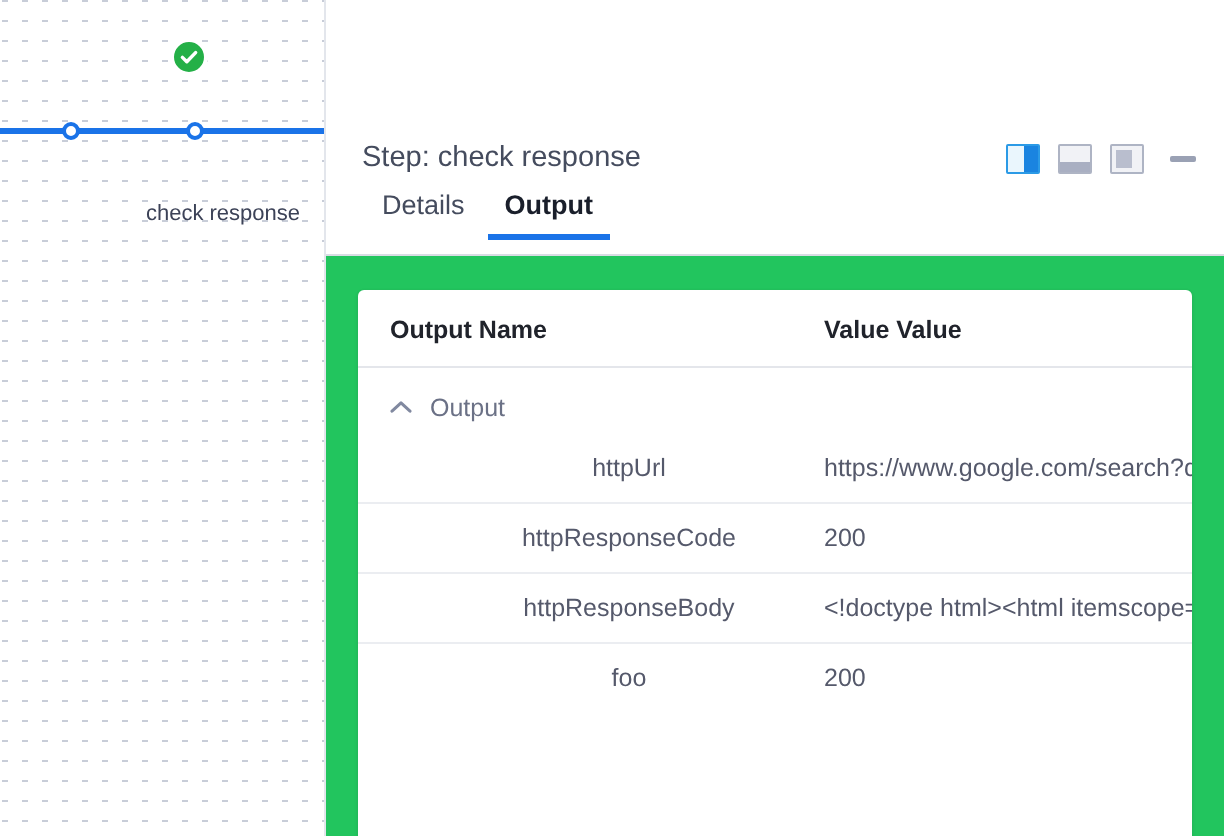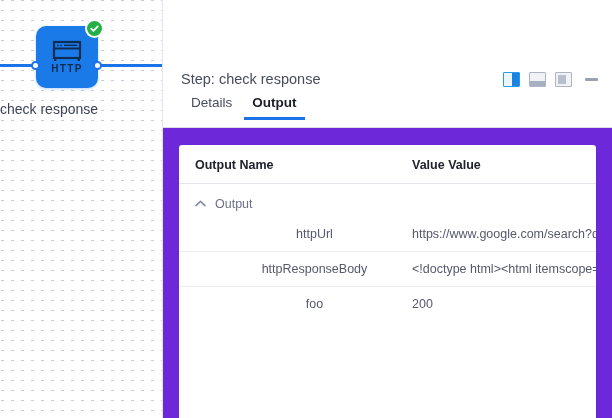--- a/index.html
+++ b/index.html
@@ -49,22 +49,22 @@
   }
   .port.left{left:31px;}
   .port.right{left:93px;}
   .badge{
     position:absolute;left:85px;top:19px;width:19px;height:19px;border-radius:50%;
     background:#24b047;border:2px solid #ffffff;z-index:5;box-sizing:border-box;
     display:flex;align-items:center;justify-content:center;
   }
   .badge svg{width:11px;height:11px;display:block;}
   .node-label{
-    position:absolute;left:0;top:101px;width:150px;text-align:left;
-    font-size:14px;color:#3c4257;z-index:3;
+    position:absolute;left:0;top:101px;width:150px;text-align:right;
+    font-size:11px;color:#3c4257;z-index:3;
   }
 
   
   .panel{flex:1 1 auto;display:flex;flex-direction:column;min-width:0;background:#fff;}
   .panel-header{
     height:44px;flex:0 0 44px;display:flex;align-items:flex-end;
     padding:0 14px 0 18px;box-sizing:border-box;margin-top:43px;
   }
   .panel-title{font-size:14.5px;color:#454c5e;font-weight:400;flex:1 1 auto;}
   .header-actions{display:flex;align-items:center;gap:9px;}
@@ -94,21 +94,21 @@
   }
   .tab{
     font-size:13.5px;color:#454c5e;padding:0 10px 9px 10px;cursor:pointer;
     position:relative;background:none;border:none;font-family:inherit;
   }
   .tab.active{color:#1a1f2b;font-weight:700;}
   .tab.active::after{
     content:"";position:absolute;left:2px;right:2px;bottom:-1px;height:3px;background:#1a73e8;
   }
 
-  .panel-body{flex:1 1 auto;background:#6d28d9;padding:17px 16px 0 16px;box-sizing:border-box;overflow:hidden;}
+  .panel-body{flex:1 1 auto;background:#22c55e;padding:17px 16px 0 16px;box-sizing:border-box;overflow:hidden;}
 
   .card{
     background:#ffffff;border-radius:3px;
     box-shadow:0 1px 2px rgba(60,64,67,.13),0 0 1px rgba(60,64,67,.10);
     height:290px;overflow:hidden;
   }
   table{width:100%;border-collapse:collapse;table-layout:fixed;}
   th{
     text-align:left;font-size:12.5px;font-weight:700;color:#20232b;
     padding:13px 0 11px 0;border-bottom:1px solid #e4e6eb;
@@ -129,32 +129,20 @@
   tr.last td{border-bottom:none;}
 </style>
 </head>
 <body>
 
 <div class="app">
 
   <div class="canvas">
     <div class="edge"></div>
 
-    <div class="node">
-      <svg class="glyph" viewBox="0 0 34 22">
-        <rect x="4" y="2" width="26" height="16" fill="none" stroke="#0f2d52" stroke-width="2.2"></rect>
-        <line x1="4" y1="8.5" x2="30" y2="8.5" stroke="#0f2d52" stroke-width="2"></line>
-        <circle cx="8" cy="5.3" r="0.9" fill="#0f2d52"></circle>
-        <circle cx="11" cy="5.3" r="0.9" fill="#0f2d52"></circle>
-        <line x1="14" y1="5.3" x2="27" y2="5.3" stroke="#0f2d52" stroke-width="1.4"></line>
-        <line x1="5.2" y1="18" x2="5.2" y2="21" stroke="#0f2d52" stroke-width="2.2"></line>
-        <line x1="28.8" y1="18" x2="28.8" y2="21" stroke="#0f2d52" stroke-width="2.2"></line>
-      </svg>
-      <span class="nodetext">HTTP</span>
-    </div>
 
     <div class="port left"></div>
     <div class="port right"></div>
 
     <div class="badge">
       <svg viewBox="0 0 12 12">
         <polyline points="2.4,6.2 4.8,8.6 9.6,3.6" fill="none" stroke="#ffffff" stroke-width="1.9" stroke-linecap="round" stroke-linejoin="round"></polyline>
       </svg>
     </div>
 
@@ -198,20 +186,24 @@
                 </span>
               </td>
               <td class="c2"></td>
             </tr>
 
             <tr class="item">
               <td class="c1">httpUrl</td>
               <td class="c2">https://www.google.com/search?q=</td>
             </tr>
             <tr class="item">
+              <td class="c1">httpResponseCode</td>
+              <td class="c2">200</td>
+            </tr>
+            <tr class="item">
               <td class="c1">httpResponseBody</td>
               <td class="c2">&lt;!doctype html&gt;&lt;html itemscope="</td>
             </tr>
 
 
             <tr class="item last">
               <td class="c1">foo</td>
               <td class="c2">200</td>
             </tr>
           </tbody>

